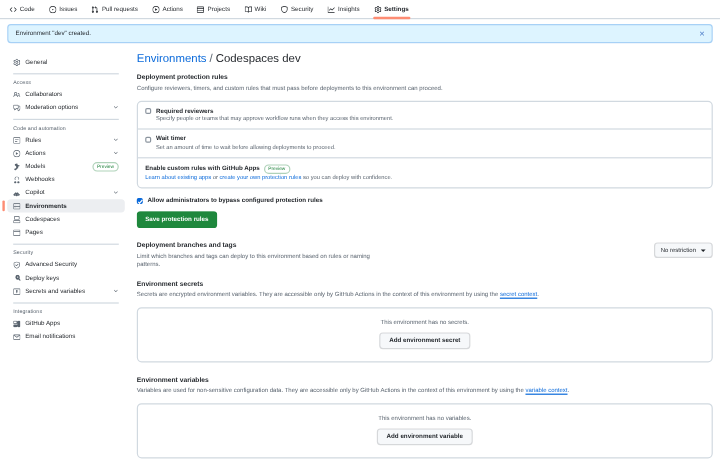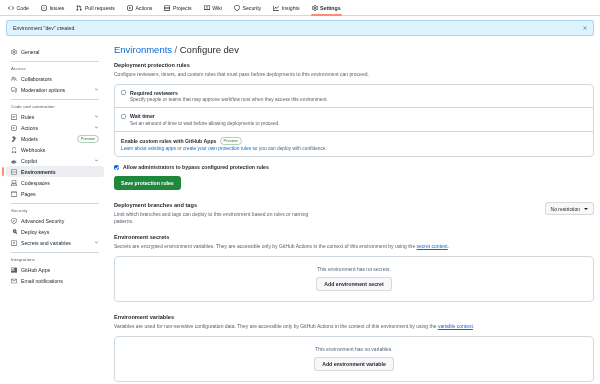--- a/index.html
+++ b/index.html
@@ -427,21 +427,21 @@
         </span>
         <span class="lbl">Email notifications</span>
       </div>
     </aside>
 
   <main class="content">
 
     <div class="breadcrumb">
       <span class="crumb-link">Environments</span>
       <span class="crumb-sep">/</span>
-      <span class="crumb-cur">Configure dev</span>
+      <span class="crumb-cur">Codespaces dev</span>
     </div>
 
     <h2 class="sec-title">Deployment protection rules</h2>
     <p class="sec-desc">Configure reviewers, timers, and custom rules that must pass before deployments to this environment can proceed.</p>
 
     <div class="rules-box">
       <div class="rule-row">
         <div class="rule-head">
           <span class="cbox"></span>
           <span class="rule-label">Required reviewers</span>

